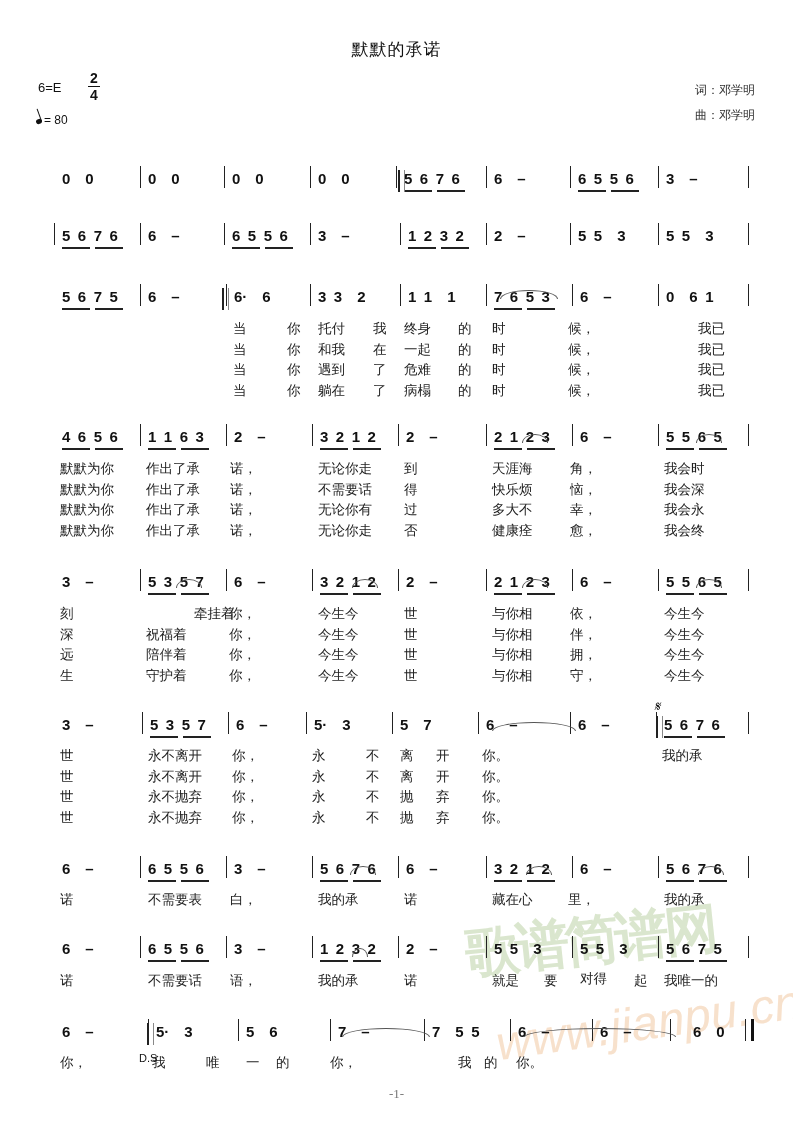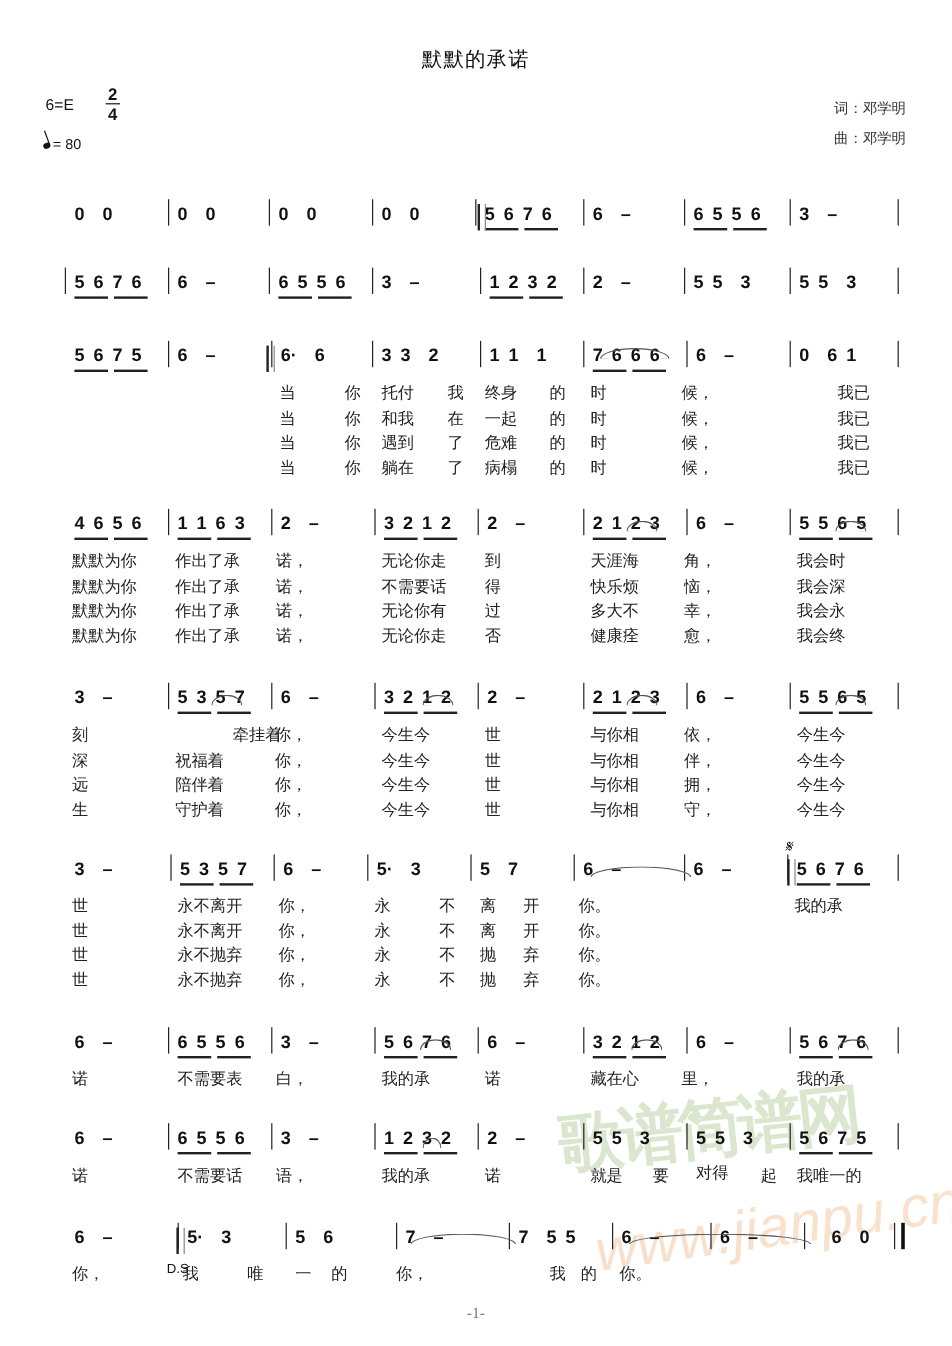--- a/index.html
+++ b/index.html
@@ -113,21 +113,21 @@
       <div class="ul" style="left: 95px; width: 28px;"></div>
       <div class="bar" style="left: 140px;"></div>
       <div class="notes" style="left: 148px;">6  –</div>
       <div class="bar" style="left: 226px;"></div>
       <div class="notes" style="left: 234px;">6·  6</div>
       <div class="bar" style="left: 310px;"></div>
       <div class="notes" style="left: 318px;">3 3  2</div>
       <div class="bar" style="left: 400px;"></div>
       <div class="notes" style="left: 408px;">1 1  1</div>
       <div class="bar" style="left: 486px;"></div>
-      <div class="notes" style="left: 494px;">7 6 6 6</div>
+      <div class="notes" style="left: 494px;">7 6 5 3</div>
       <div class="ul" style="left: 494px; width: 28px;"></div>
       <div class="ul" style="left: 527px; width: 28px;"></div>
       <div class="bar" style="left: 572px;"></div>
       <div class="notes" style="left: 580px;">6  –</div>
       <div class="bar" style="left: 658px;"></div>
       <div class="notes" style="left: 666px;">0  6 1</div>
       <div class="bar" style="left: 748px;"></div>
     </div>
     <div class="row" style="top: 428px;">
       <div class="notes" style="left: 62px;">4 6 5 6</div>

